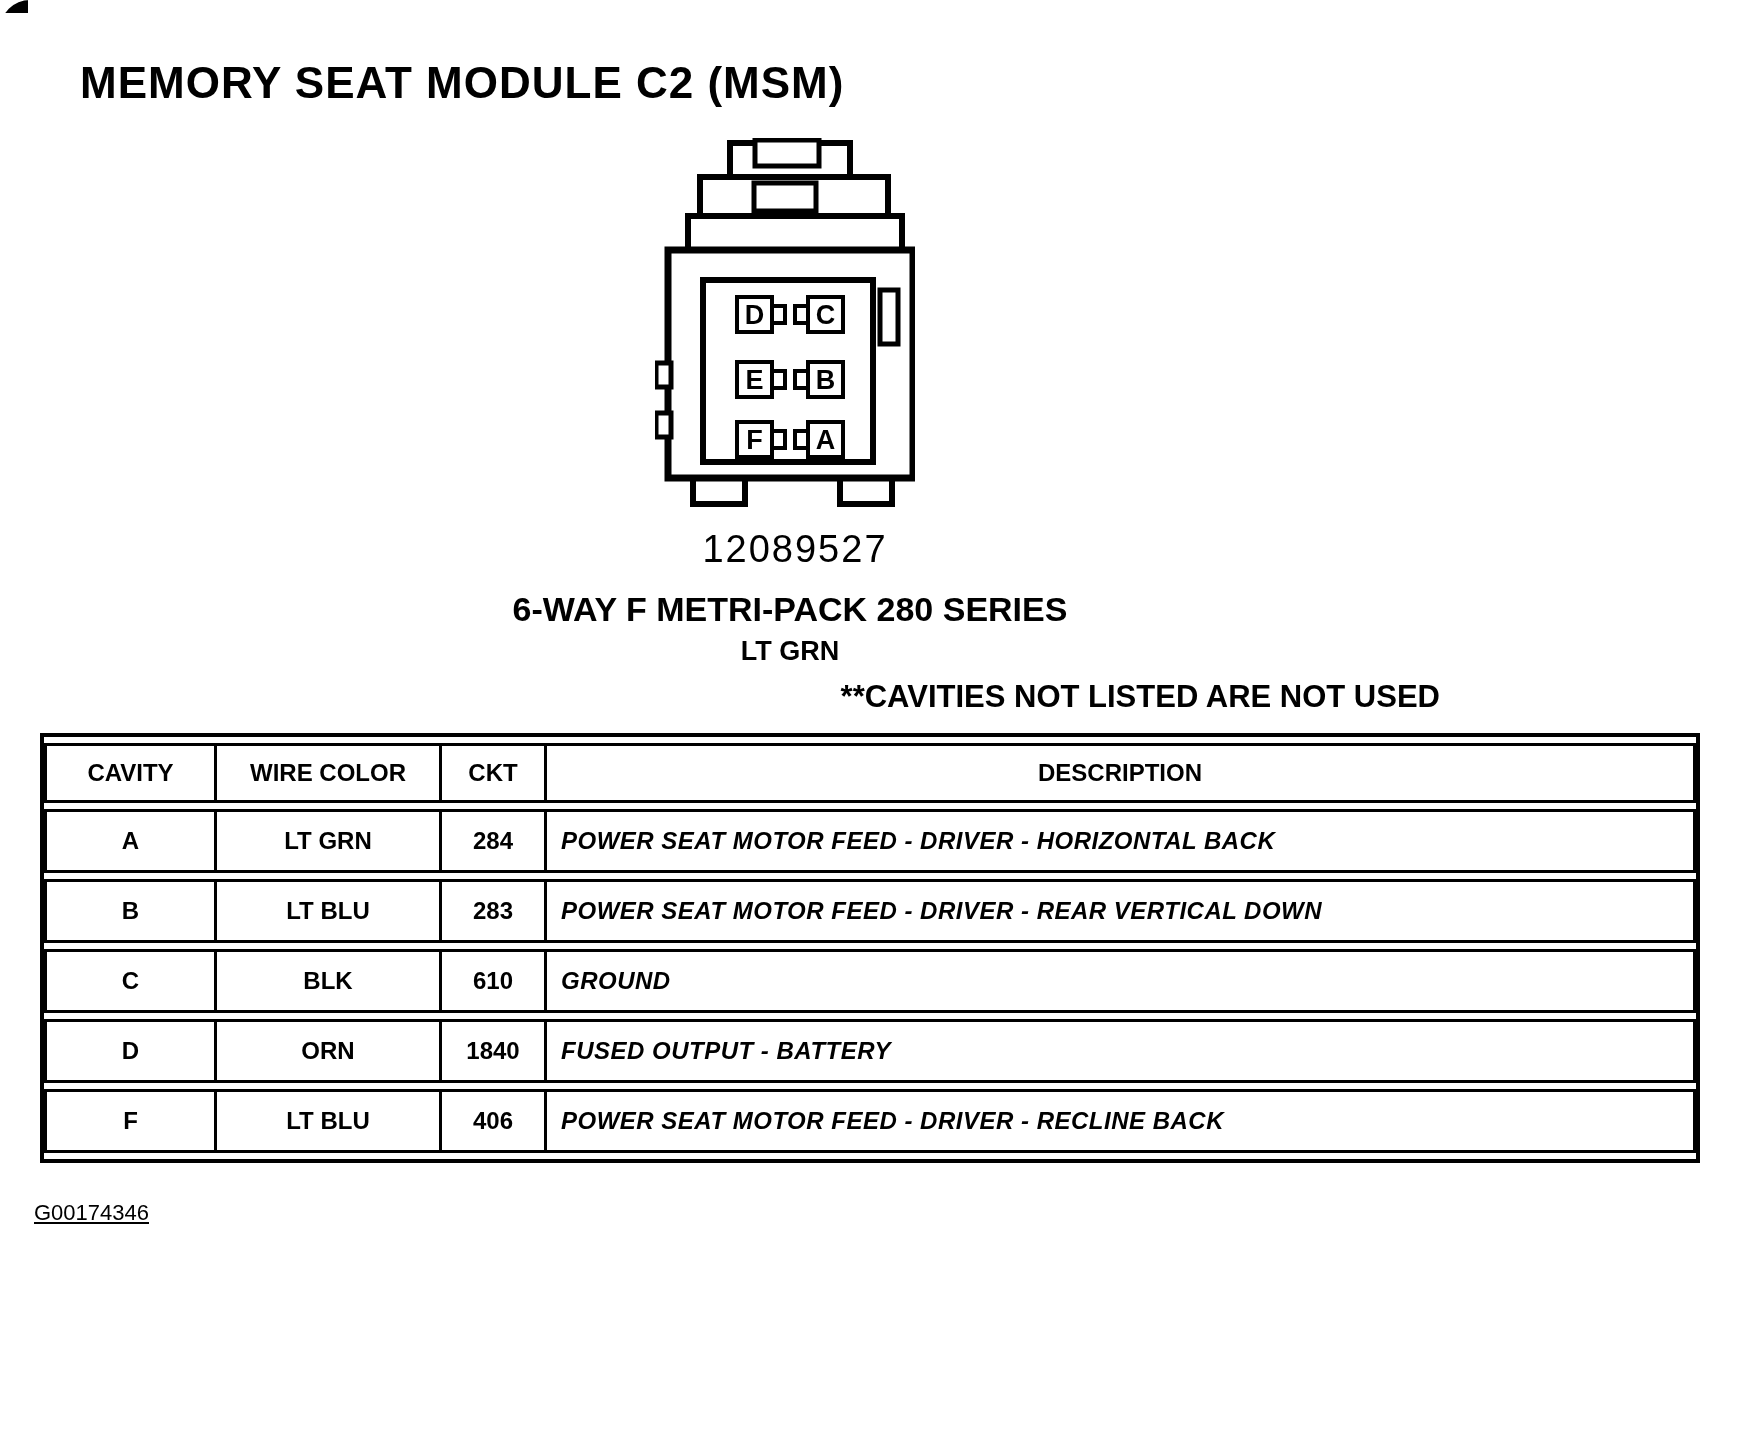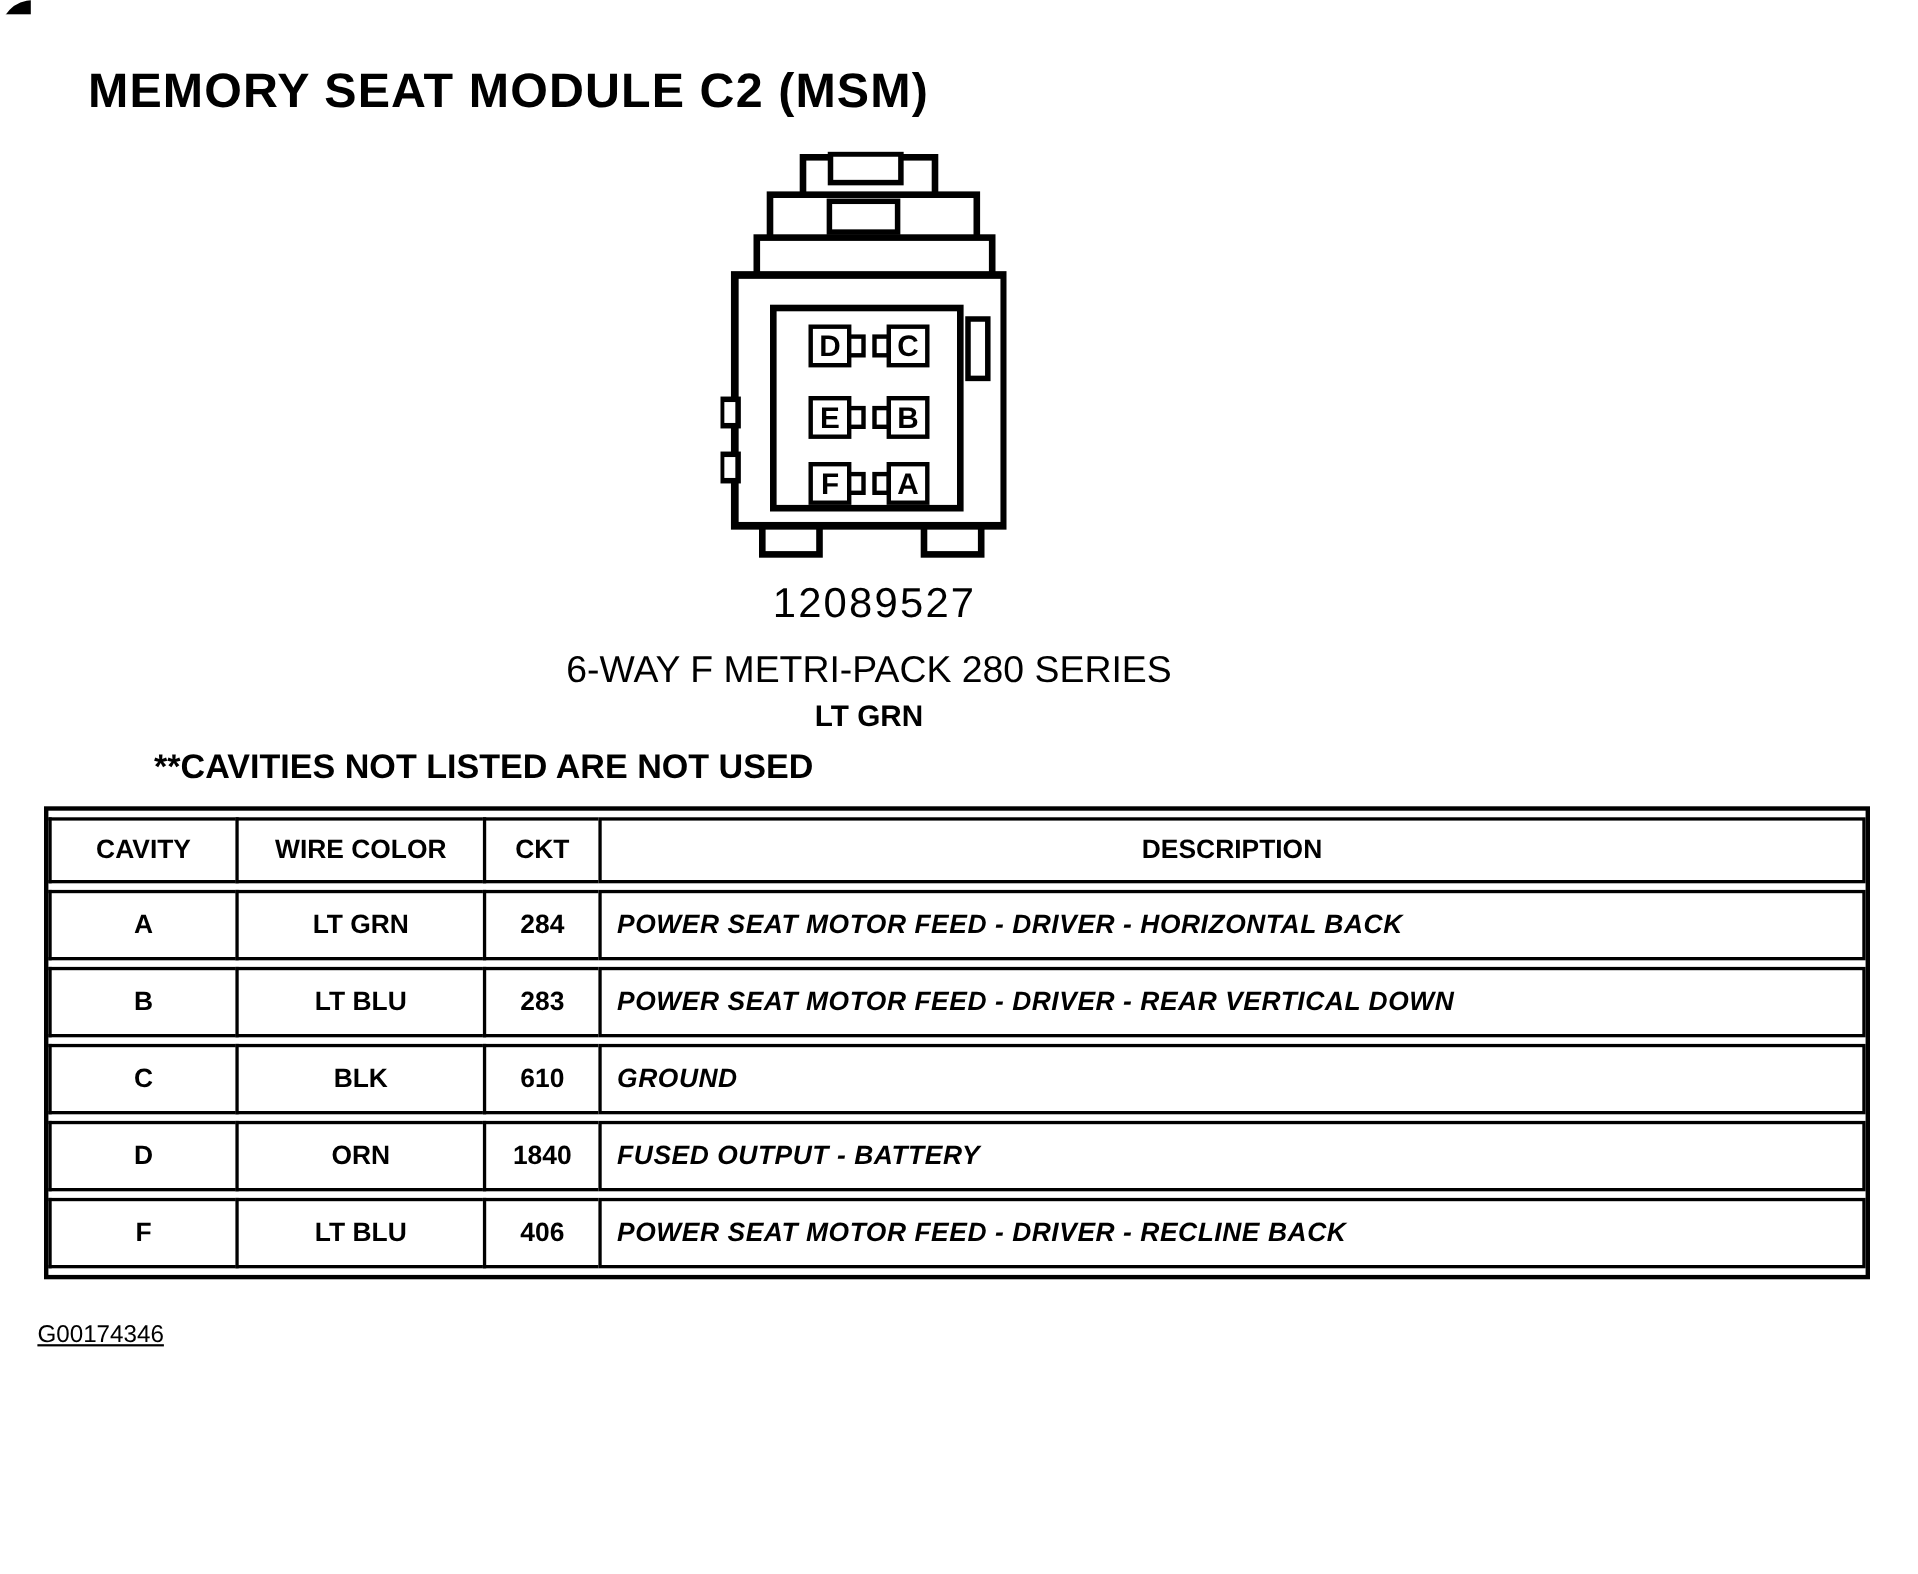--- a/index.html
+++ b/index.html
@@ -44,36 +44,36 @@
     font-size: 38px;
     font-weight: normal;
     letter-spacing: 2px;
   }
   .series {
     position: absolute;
     left: 340px; top: 590px;
     width: 900px;
     text-align: center;
     font-size: 34px;
-    font-weight: normal;
+    font-weight: bold;
     white-space: nowrap;
   }
   .conn-color {
     position: absolute;
     left: 340px; top: 636px;
     width: 900px;
     text-align: center;
     font-size: 27px;
     font-weight: bold;
   }
   .note {
     position: absolute;
     left: 140px; top: 679px;
     width: 1300px;
-    text-align: left;
+    text-align: right;
     font-size: 31px;
     font-weight: bold;
     white-space: nowrap;
   }
   table.pinout {
     position: absolute;
     left: 40px; top: 733px;
     width: 1660px;
     border: 4px solid #000;
     border-collapse: separate;

